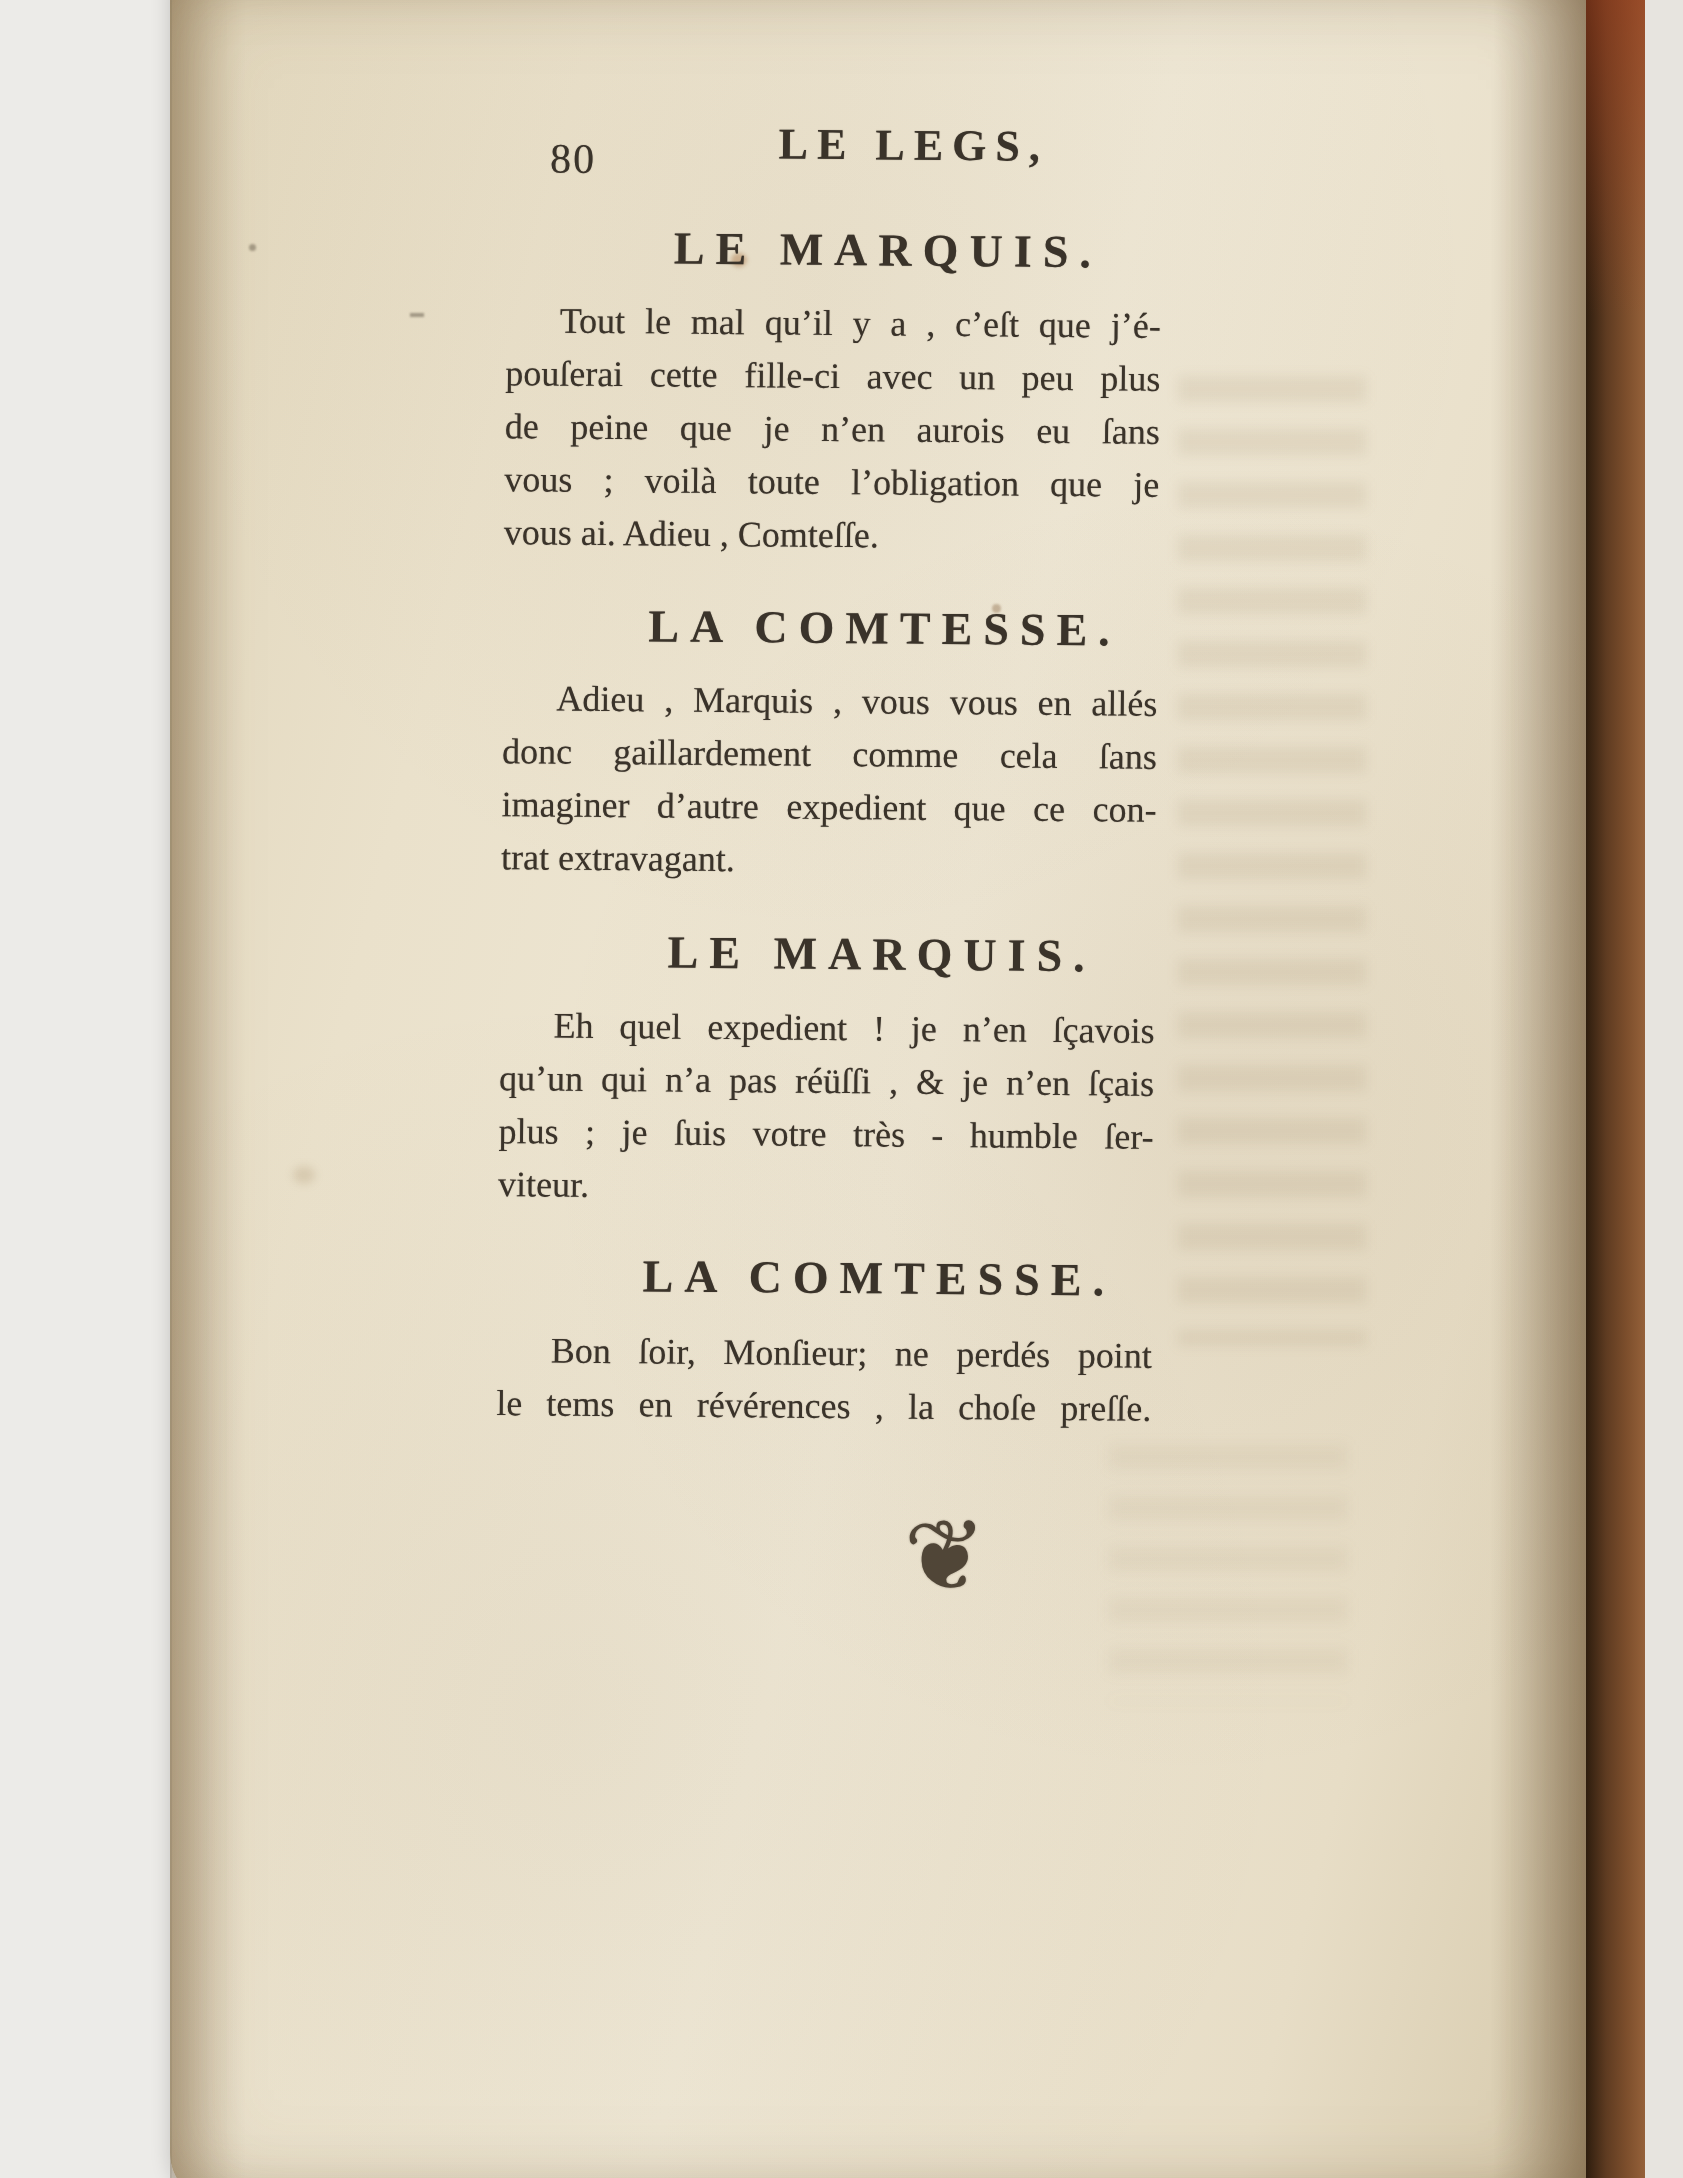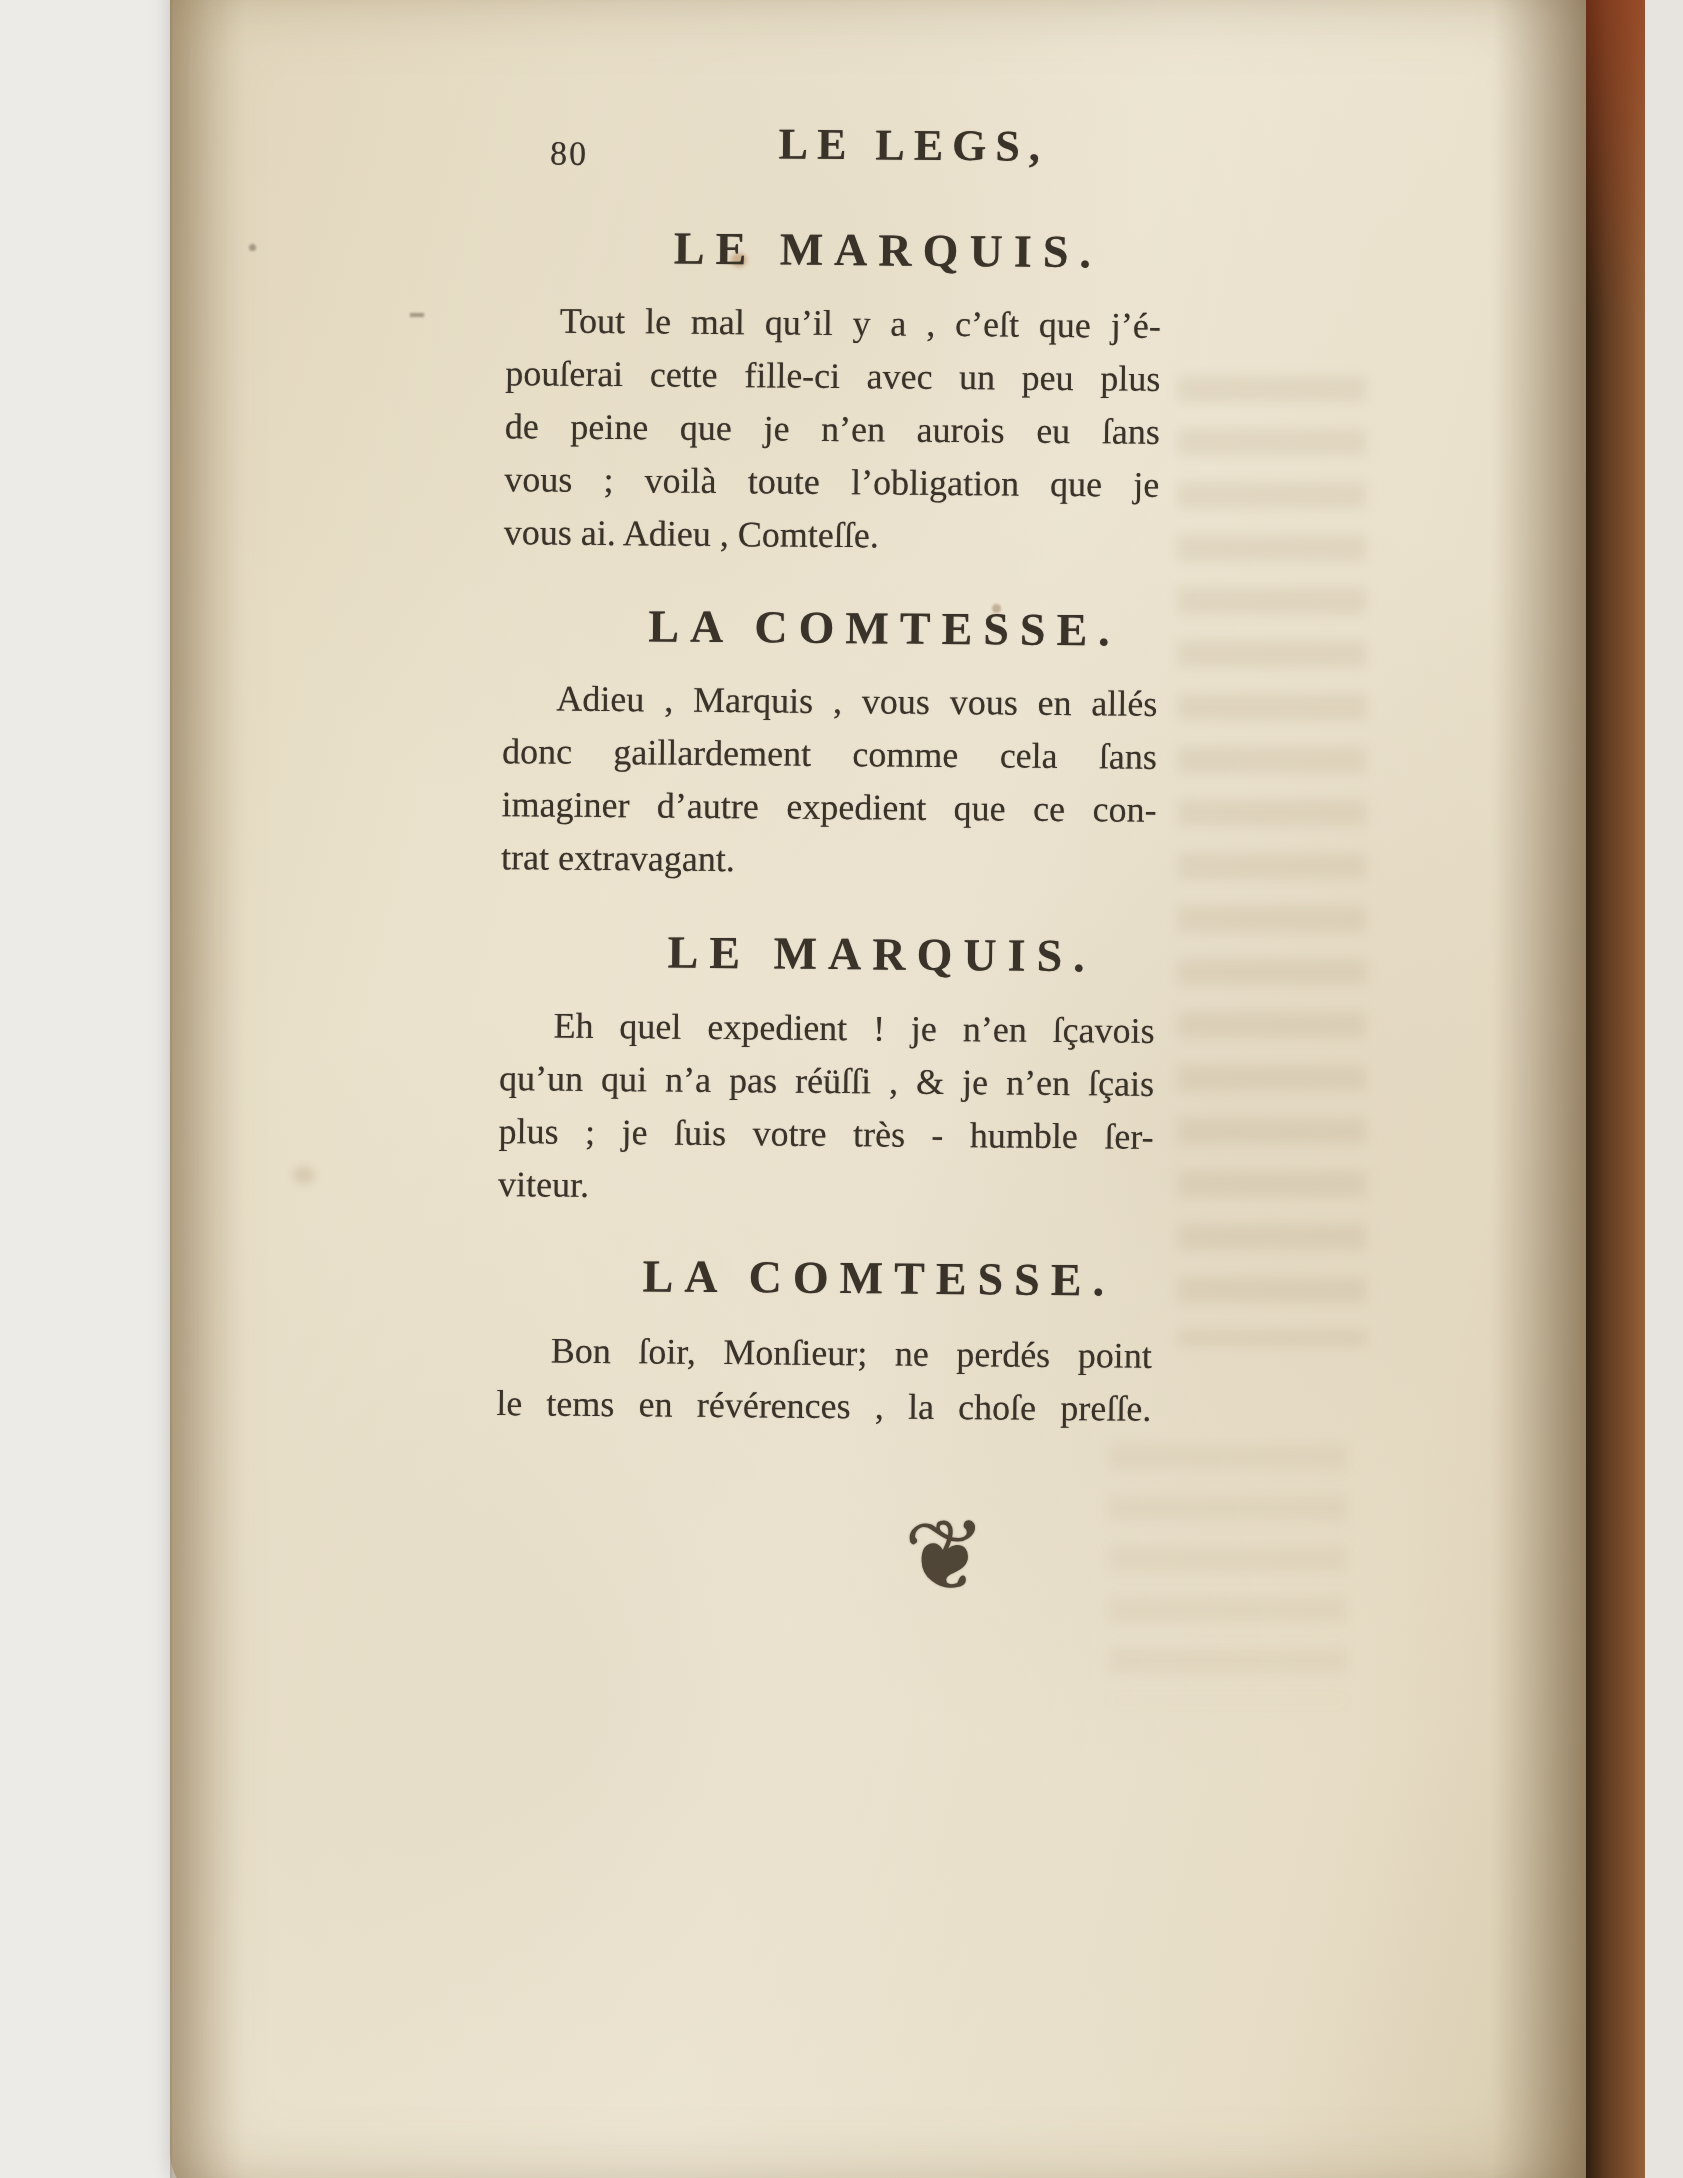--- a/index.html
+++ b/index.html
@@ -63,21 +63,21 @@
     filter:blur(7px);
   }
   
   .textwrap{
     position:absolute;left:0;top:0;width:1683px;height:2178px;
     transform:rotate(0.5deg);transform-origin:832px 178px;
   }
   .ink{color:#3a332a;text-shadow:0 0 1px rgba(58,50,42,.55);}
   .page-number{
     position:absolute;left:550px;top:137px;
-    font-size:34px;letter-spacing:2px;
+    font-size:42px;letter-spacing:2px;
   }
   .running-title{
     position:absolute;left:681px;top:119px;width:465px;
     text-align:center;font-size:44px;letter-spacing:9px;font-weight:bold;
   }
   .speaker{
     position:absolute;left:507px;width:655px;margin:0;padding-left:54px;
     text-align:center;font-size:46px;letter-spacing:.24em;font-weight:bold;
     line-height:53px;
   }

